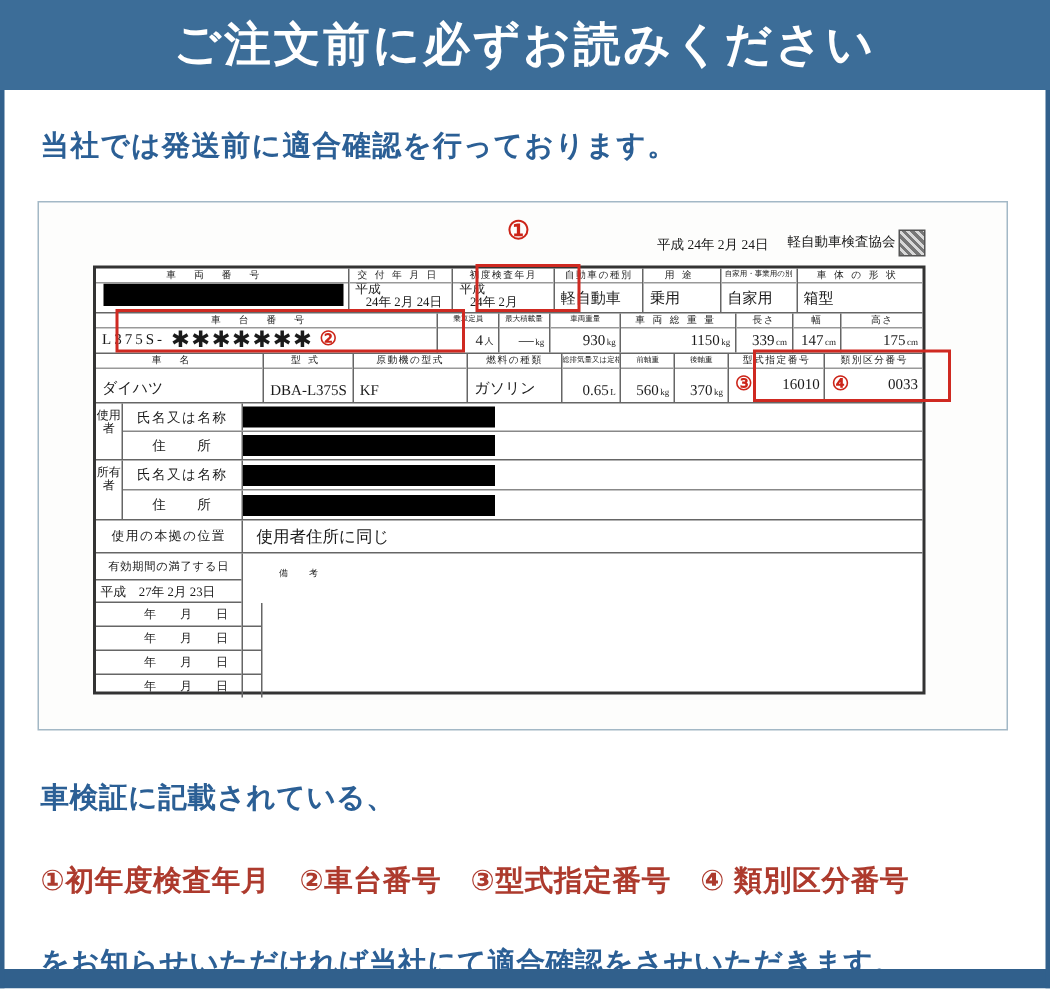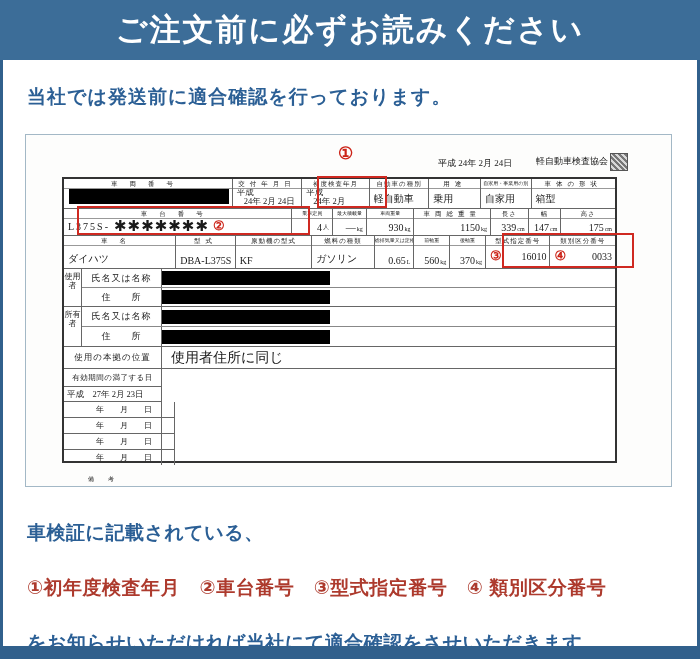--- a/index.html
+++ b/index.html
@@ -16,29 +16,29 @@
   .intro { margin:24px 0 0 24px; font-size:19px; font-weight:bold; color:#2b5f95; letter-spacing:1px; }
 
   
   .cert-frame { position:relative; margin:24px 0 0 22px; width:647px; height:353px;
                 border:1px solid #a3b8c6; background:#fdfdfc;
                 font-family:"Liberation Serif","DejaVu Serif",serif; color:#1a1a1a; }
   .cert-title { position:absolute; left:102px; top:12px; font-size:20px; font-weight:bold;
                 letter-spacing:11px; white-space:nowrap; }
   .mk1 { position:absolute; left:312px; top:8px; font-size:17px; color:#cc2418; font-weight:bold; }
   .cert-date { position:absolute; left:412px; top:22px; font-size:9px; white-space:nowrap; }
-  .cert-org { position:absolute; left:510px; top:18px; font-size:9px; white-space:nowrap; }
+  .cert-org { position:absolute; left:499px; top:18px; font-size:9px; white-space:nowrap; }
   .stamp { display:inline-block; width:18px; height:18px; vertical-align:middle; margin-left:2px;
            border:1px solid #555;
            background:repeating-linear-gradient(45deg,#777 0 2px,#d8d8d8 2px 4px); }
 
   .cert-table { position:absolute; left:36px; top:42px; width:555px; height:286px;
                 border:2px solid #333; background:#fff; }
   .row { display:flex; border-bottom:1px solid #666; }
-  .row:last-child { border-bottom:none;flex-direction:column; }
+  .row:last-child { border-bottom:none; }
   .cell { border-right:1px solid #666; display:flex; flex-direction:column; overflow:hidden; }
   .cell:last-child { border-right:none; }
   .ch { height:10px; line-height:10px; font-size:6.5px; letter-spacing:1px; text-align:center;
         color:#222; border-bottom:1px solid #999; white-space:nowrap; overflow:hidden; }
   .ch.lsw { letter-spacing:12px; }
   .ch.lsm { letter-spacing:5px; }
   .ch.tiny { font-size:5px; letter-spacing:0; }
   .cv { flex:1; font-size:10px; display:flex; align-items:flex-end; padding:0 3px 2px 4px;
         white-space:nowrap; overflow:hidden; }
   .cv.num { justify-content:flex-end; }
@@ -62,21 +62,21 @@
   .brow { display:flex; }
   .brow.div { border-bottom:1px solid #888; }
   .blab { width:80px; border-right:1px solid #666; font-size:9px; letter-spacing:1px;
           text-align:center; display:flex; align-items:center; justify-content:center; }
   .bval { flex:1; display:flex; align-items:center; }
   .bar2 { width:168px; height:14px; background:#000; }
 
   .baserow { display:flex; border-bottom:1px solid #666; }
   .baselab { width:98px; border-right:1px solid #666; font-size:8.5px; text-align:center;
              display:flex; align-items:center; justify-content:center; letter-spacing:1px; }
-  .baseval { flex:1; font-size:14px; display:flex; align-items:center; padding-left:9px; }
+  .baseval { flex:1; font-size:11px; display:flex; align-items:center; padding-left:9px; }
 
   .validity { display:flex; position:relative; }
   .vleft { width:98px; border-right:1px solid #666; display:flex; flex-direction:column; }
   .vhead { height:18px; border-bottom:1px solid #666; font-size:7.5px; text-align:center;
            line-height:17px; letter-spacing:0.5px; white-space:nowrap; overflow:hidden; }
   .vdate { height:15px; border-bottom:1px solid #666; font-size:8.5px; line-height:15px;
            padding-left:3px; white-space:nowrap; }
   .vrow { height:16px; border-bottom:1px solid #666; font-size:8px; line-height:16px;
           text-align:right; padding-right:5px; letter-spacing:4px; white-space:nowrap; }
   .vrow:last-child { height:15px; border-bottom:none; }

